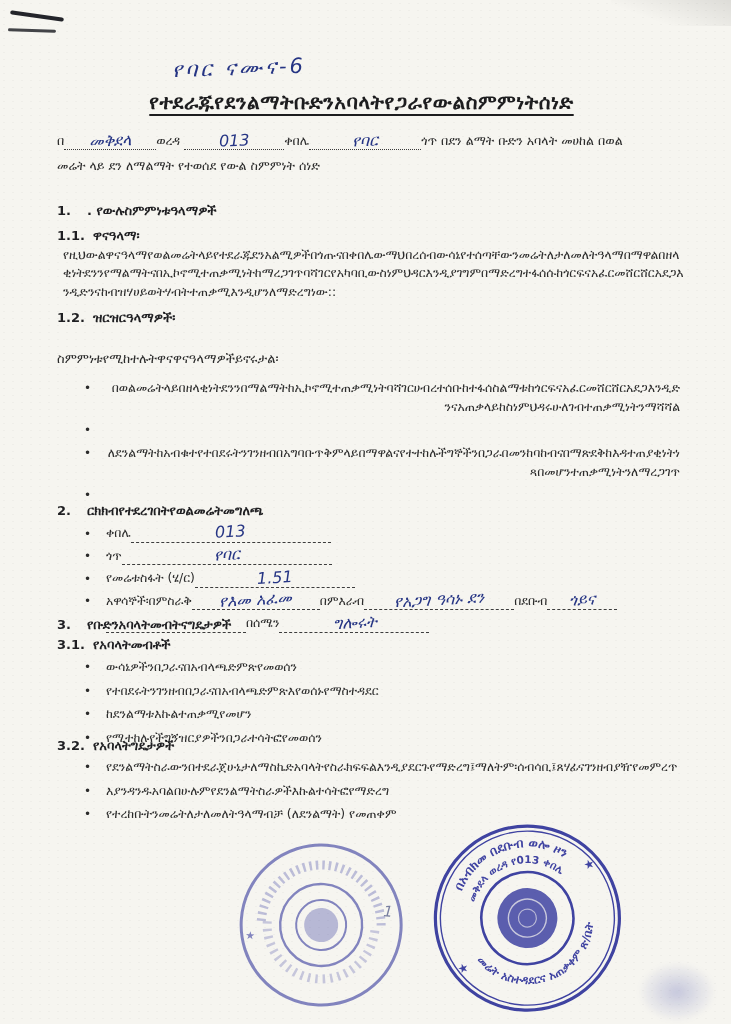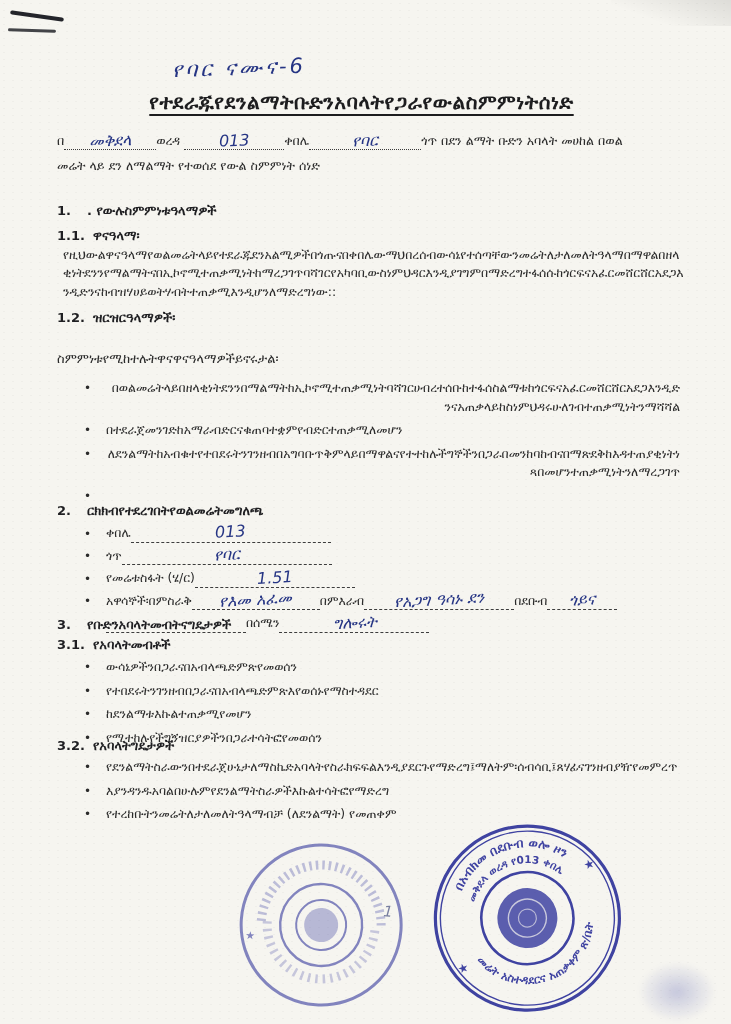--- a/index.html
+++ b/index.html
@@ -98,21 +98,20 @@
 
   <div class="lead-line" style="top:351px;">ስምምነቱየሚከተሉትዋናዋናዓላማዎችይኖሩታል፡</div>
 
   <div class="bullets" style="top:379px;">
     <div class="bullet">
         <span class="dot">•</span>
         <span class="btext">በወልመሬትላይበዘላቂነትደንንበማልማትከኢኮኖሚተጠቃሚነትባሻገርሀብረተሰቡከተፋሰስልማቱከጎርፍናአፈርመሸርሸርአደጋእንዲድንናአጠቃላይከስነምህዳሩሁለገብተጠቃሚነትንማሻሻል</span>
       </div>
     <div class="bullet">
         <span class="dot">•</span>
-        <span class="btext">በተደራጀመንገድከአማራብድርናቁጠባተቋምየብድርተጠቃሚለመሆን</span>
       </div>
     <div class="bullet">
         <span class="dot">•</span>
         <span class="btext">ለደንልማትከአብቁተየተበደሩትንገንዘብበአግባቡጥቅምላይበማዋልናየተተከሉችግኞችንበጋራበመንከባከብናበማጽደቅከእዳተጠያቂነትነጻበመሆንተጠቃሚነትንለማረጋገጥ</span>
       </div>
     <div class="bullet">
         <span class="dot">•</span>
       </div>
   </div>
 

